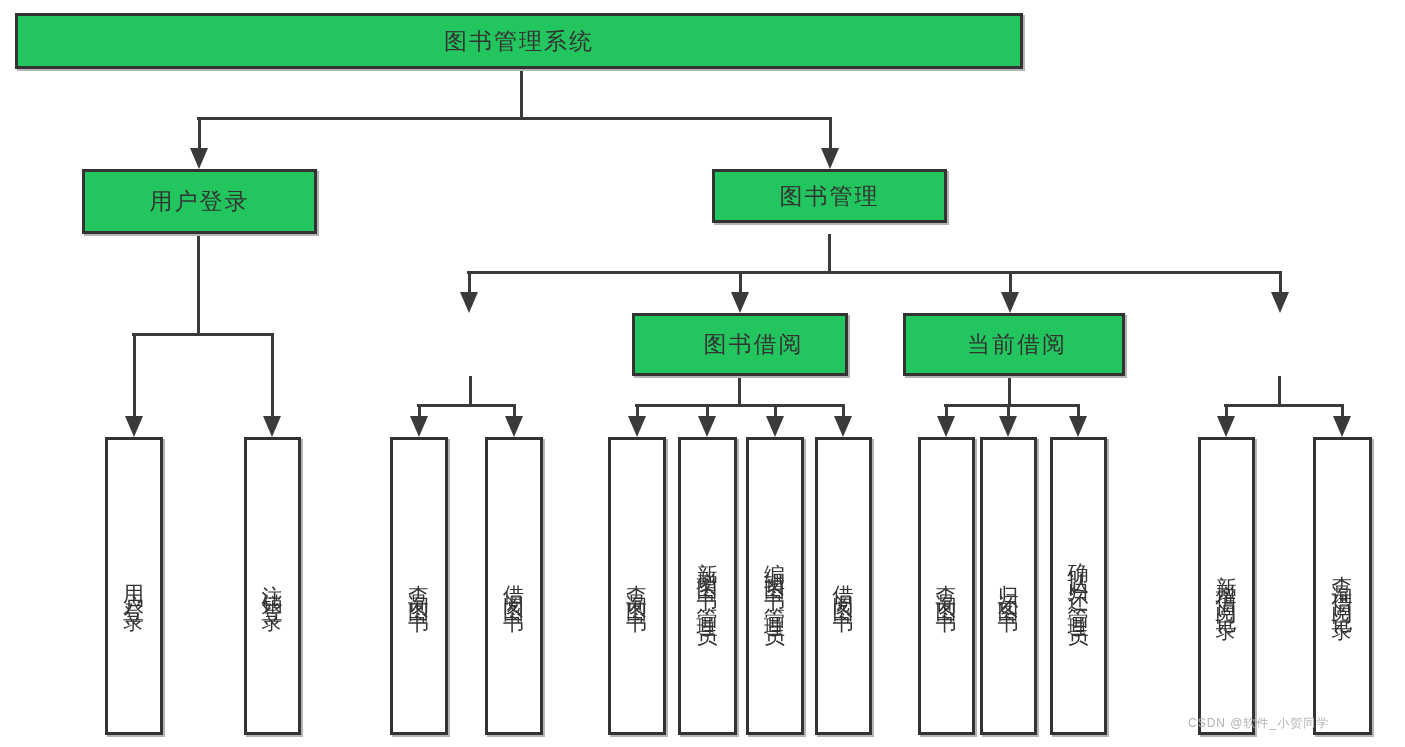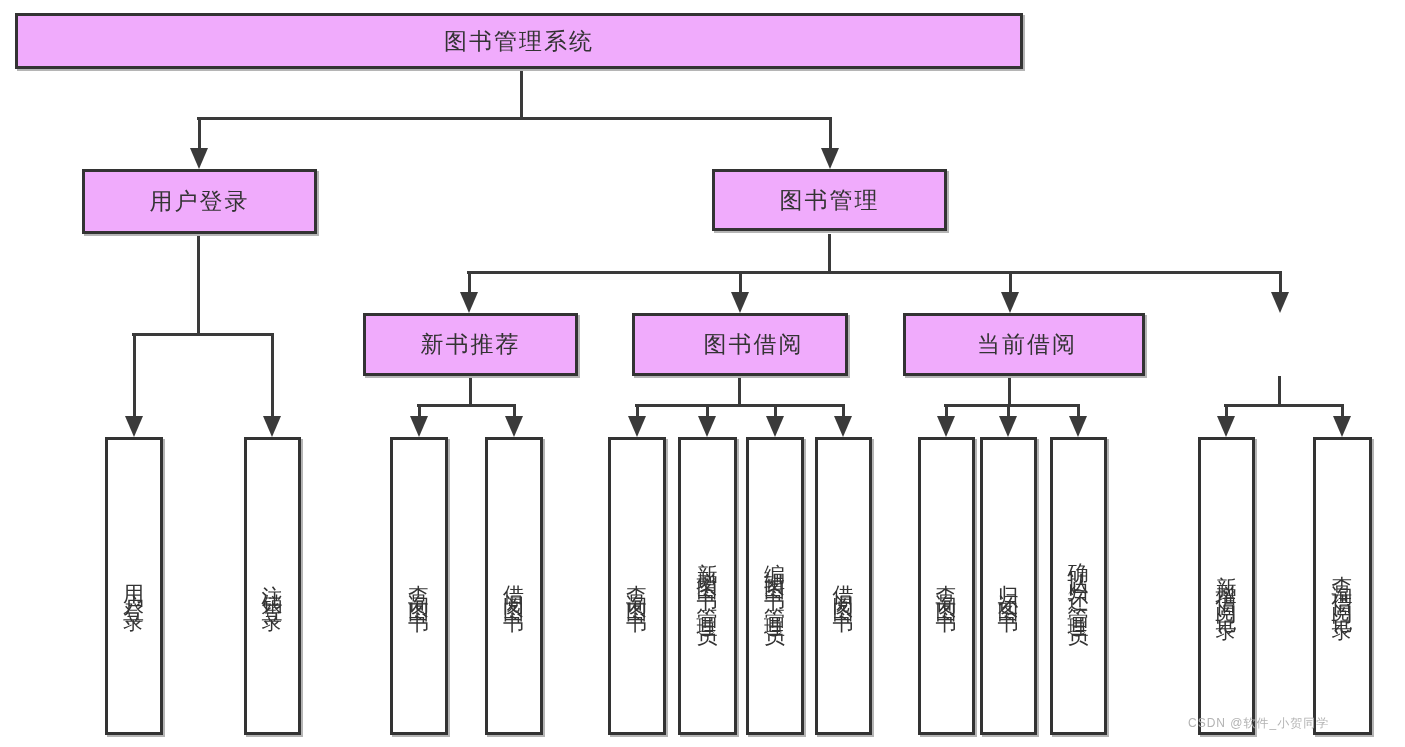--- a/index.html
+++ b/index.html
@@ -13,21 +13,21 @@
     position:relative;
     width:1405px;height:747px;
     background:#ffffff;
     font-family:"Liberation Sans","DejaVu Sans",sans-serif;
     overflow:hidden;
   }
   
   .hbox{
     position:absolute;
     box-sizing:border-box;
-    background:#f0abfc;
+    background:#22c55e;
     border:3px solid var(--border);
     box-shadow:2px 2px 0 var(--shadow);
     display:flex;align-items:center;justify-content:center;
     color:var(--text);
     font-size:23px;
     letter-spacing:2px;
   }
   
   .vbox{
     position:absolute;
@@ -117,31 +117,28 @@
   <div class="arrow" style="left:1224.5px;top:404px;height:12px;"></div>
   <div class="arrow" style="left:1340.5px;top:404px;height:12px;"></div>
 
   <div class="hbox" style="left:15px;top:13px;width:1008px;height:56px;">
     <span>图书管理系统</span>
   </div>
 
   <div class="hbox" style="left:82px;top:169px;width:235px;height:65px;">
     <span>用户登录</span>
   </div>
-  <div class="hbox" style="left:712px;top:169px;width:235px;height:62px;">
+  <div class="hbox" style="left:712px;top:169px;width:235px;height:54px;">
     <span>图书管理</span>
   </div>
 
-  <div class="hbox" style="left:363px;top:313px;width:215px;height:63px;">
-    <span>新书推荐</span>
-  </div>
   <div class="hbox" style="left:632px;top:313px;width:216px;height:63px;padding-left:27px;">
     <span>图书借阅</span>
   </div>
-  <div class="hbox" style="left:903px;top:313px;width:242px;height:63px;padding-left:6px;">
+  <div class="hbox" style="left:903px;top:313px;width:222px;height:63px;padding-left:6px;">
     <span>当前借阅</span>
   </div>
 
   <div class="vbox" style="left:105px;width:58px;">
     <span class="vtext">用户登录</span>
   </div>
   <div class="vbox" style="left:244px;width:57px;">
     <span class="vtext">注销登录</span>
   </div>
 

